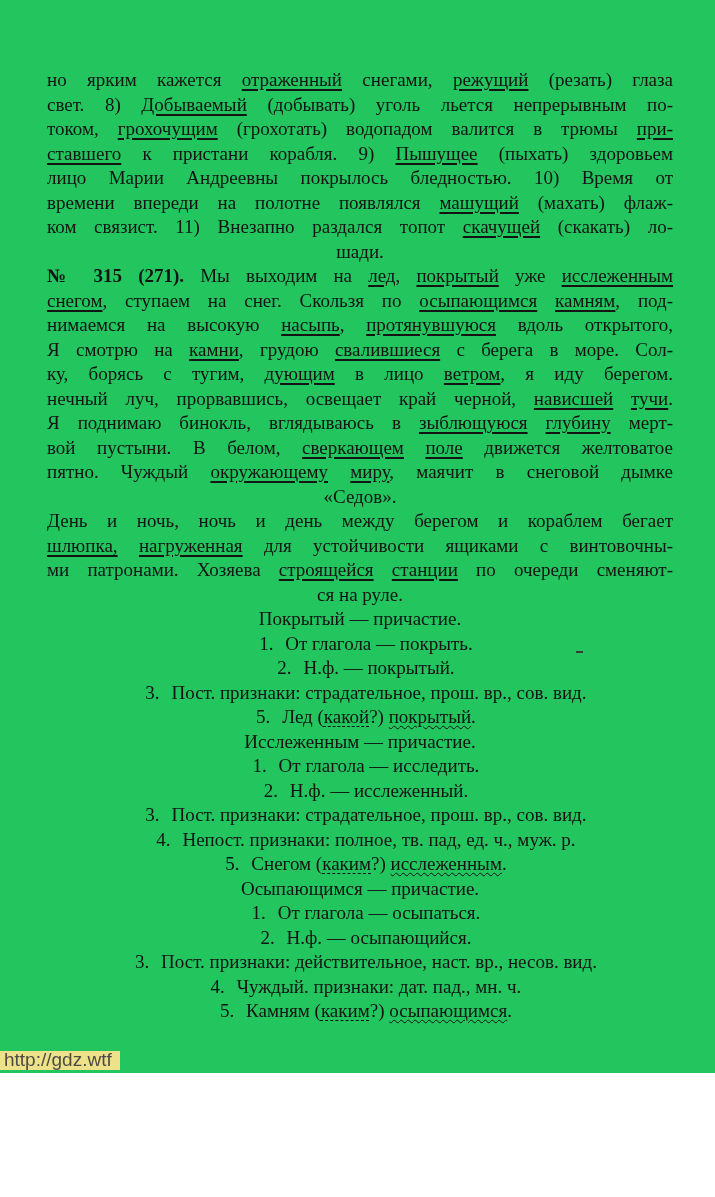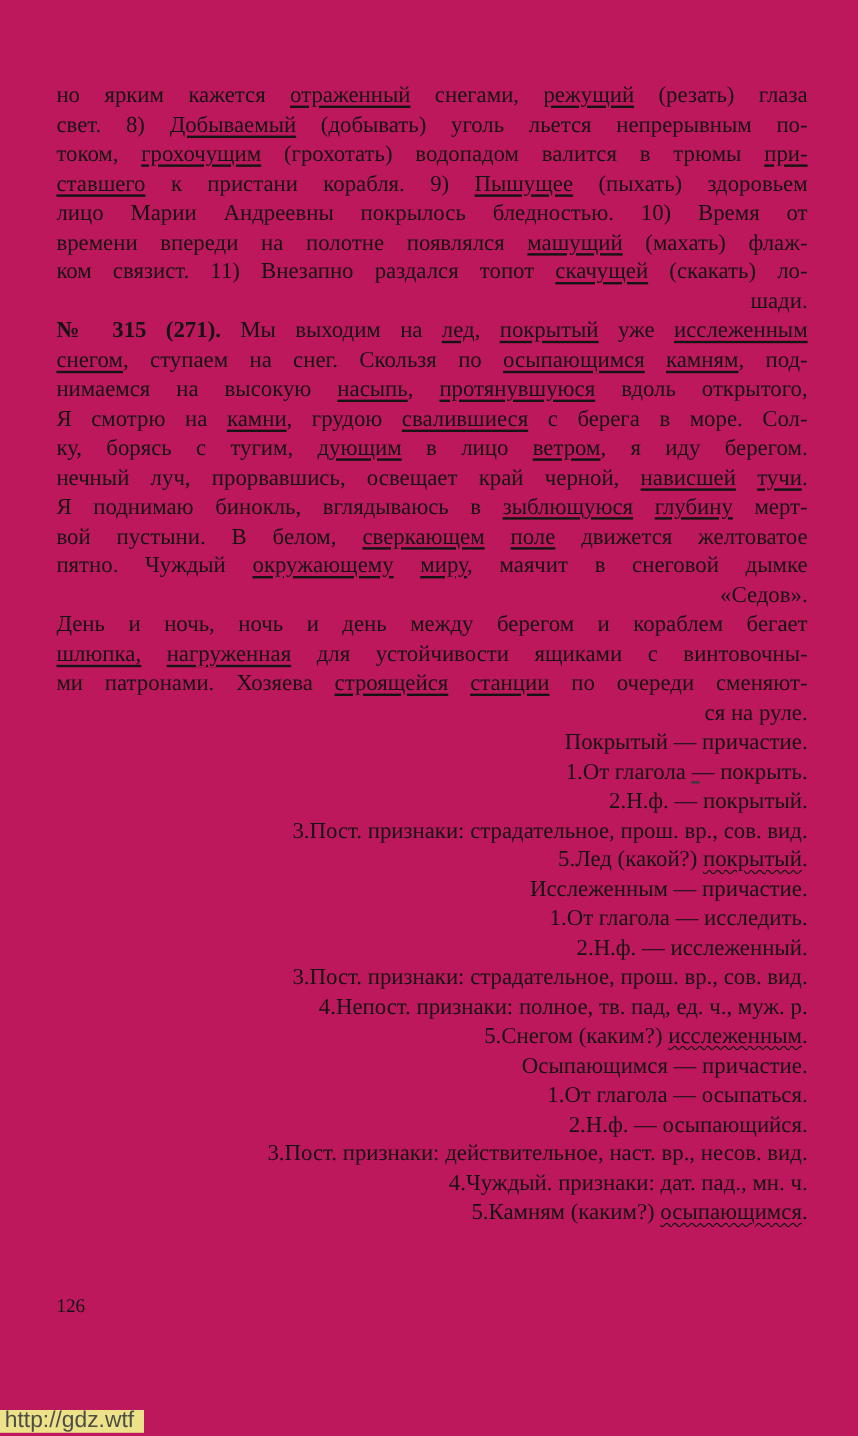--- a/index.html
+++ b/index.html
@@ -1,51 +1,52 @@
 <!DOCTYPE html>
 <html><head>
 <meta charset="utf-8">
 <style>
   html, body { margin: 0; padding: 0; }
   .page {
     position: relative;
     width: 715px;
-    height: 1197px;
-    background: #be185d;
+    height: 1073px;
+    background: #22c55e;
     font-family: "Liberation Serif", serif;
     color: #141414;
     overflow: hidden;
   }
   .text-block {
     position: absolute;
     left: 47px;
     top: 68px;
     width: 626px;
   }
   .line {
     height: 24.5px;
     line-height: 24.5px;
     font-size: 19px;
-    text-align: right;
+    text-align: center;
   }
   .line.j {
     text-align: justify;
     text-align-last: justify;
   }
   .num {
     display: inline-block;
     width: 38px;
   }
   .s-b { font-weight: bold; }
   .s-u {
     text-decoration: underline;
     text-decoration-thickness: 1.5px;
     text-underline-offset: 3px;
   }
   .s-d {
+    text-decoration: underline;
     text-decoration-style: dashed;
     text-decoration-thickness: 1px;
     text-underline-offset: 3px;
   }
   .s-w {
     text-decoration: underline;
     text-decoration-style: wavy;
     text-decoration-thickness: 1px;
     text-underline-offset: 2px;
   }

